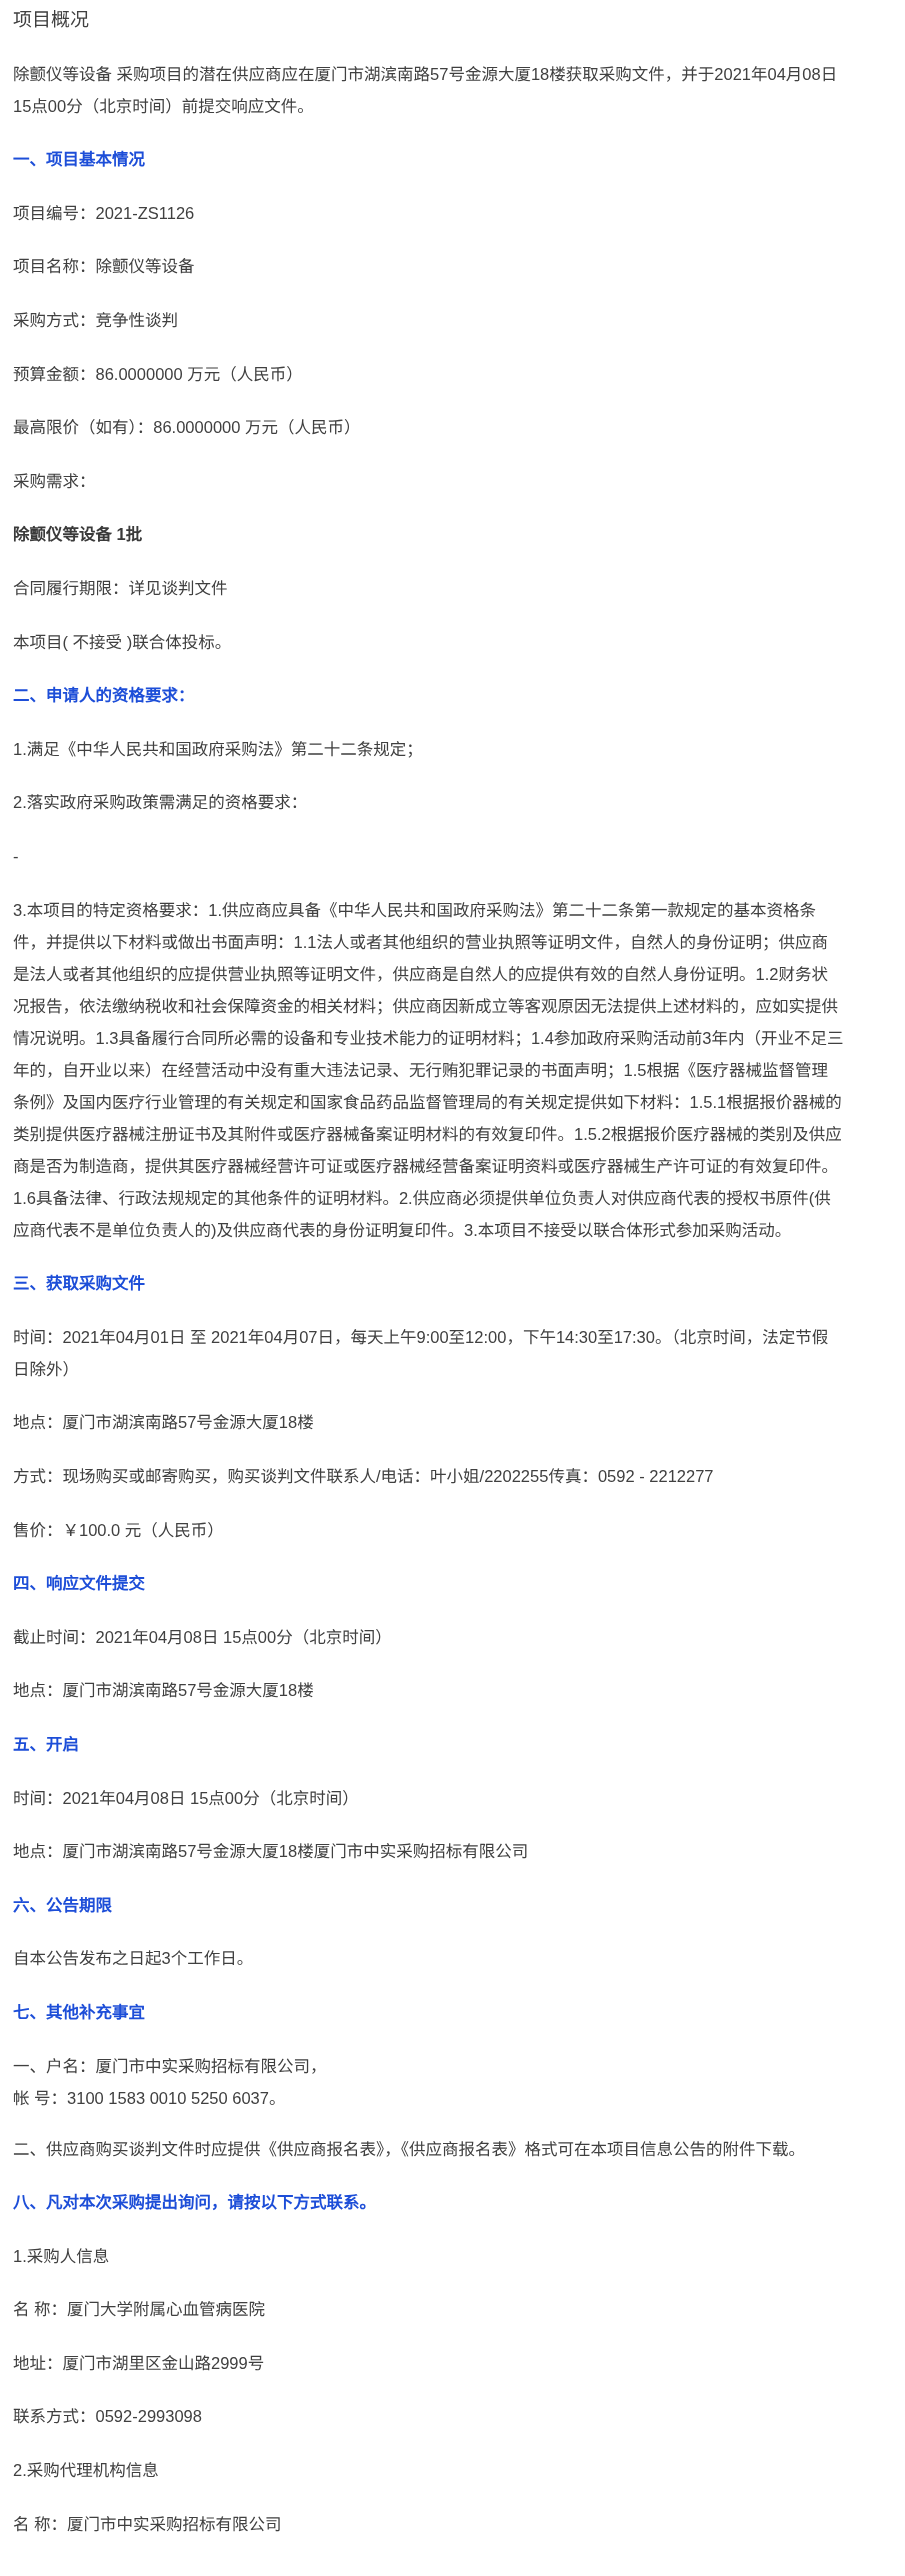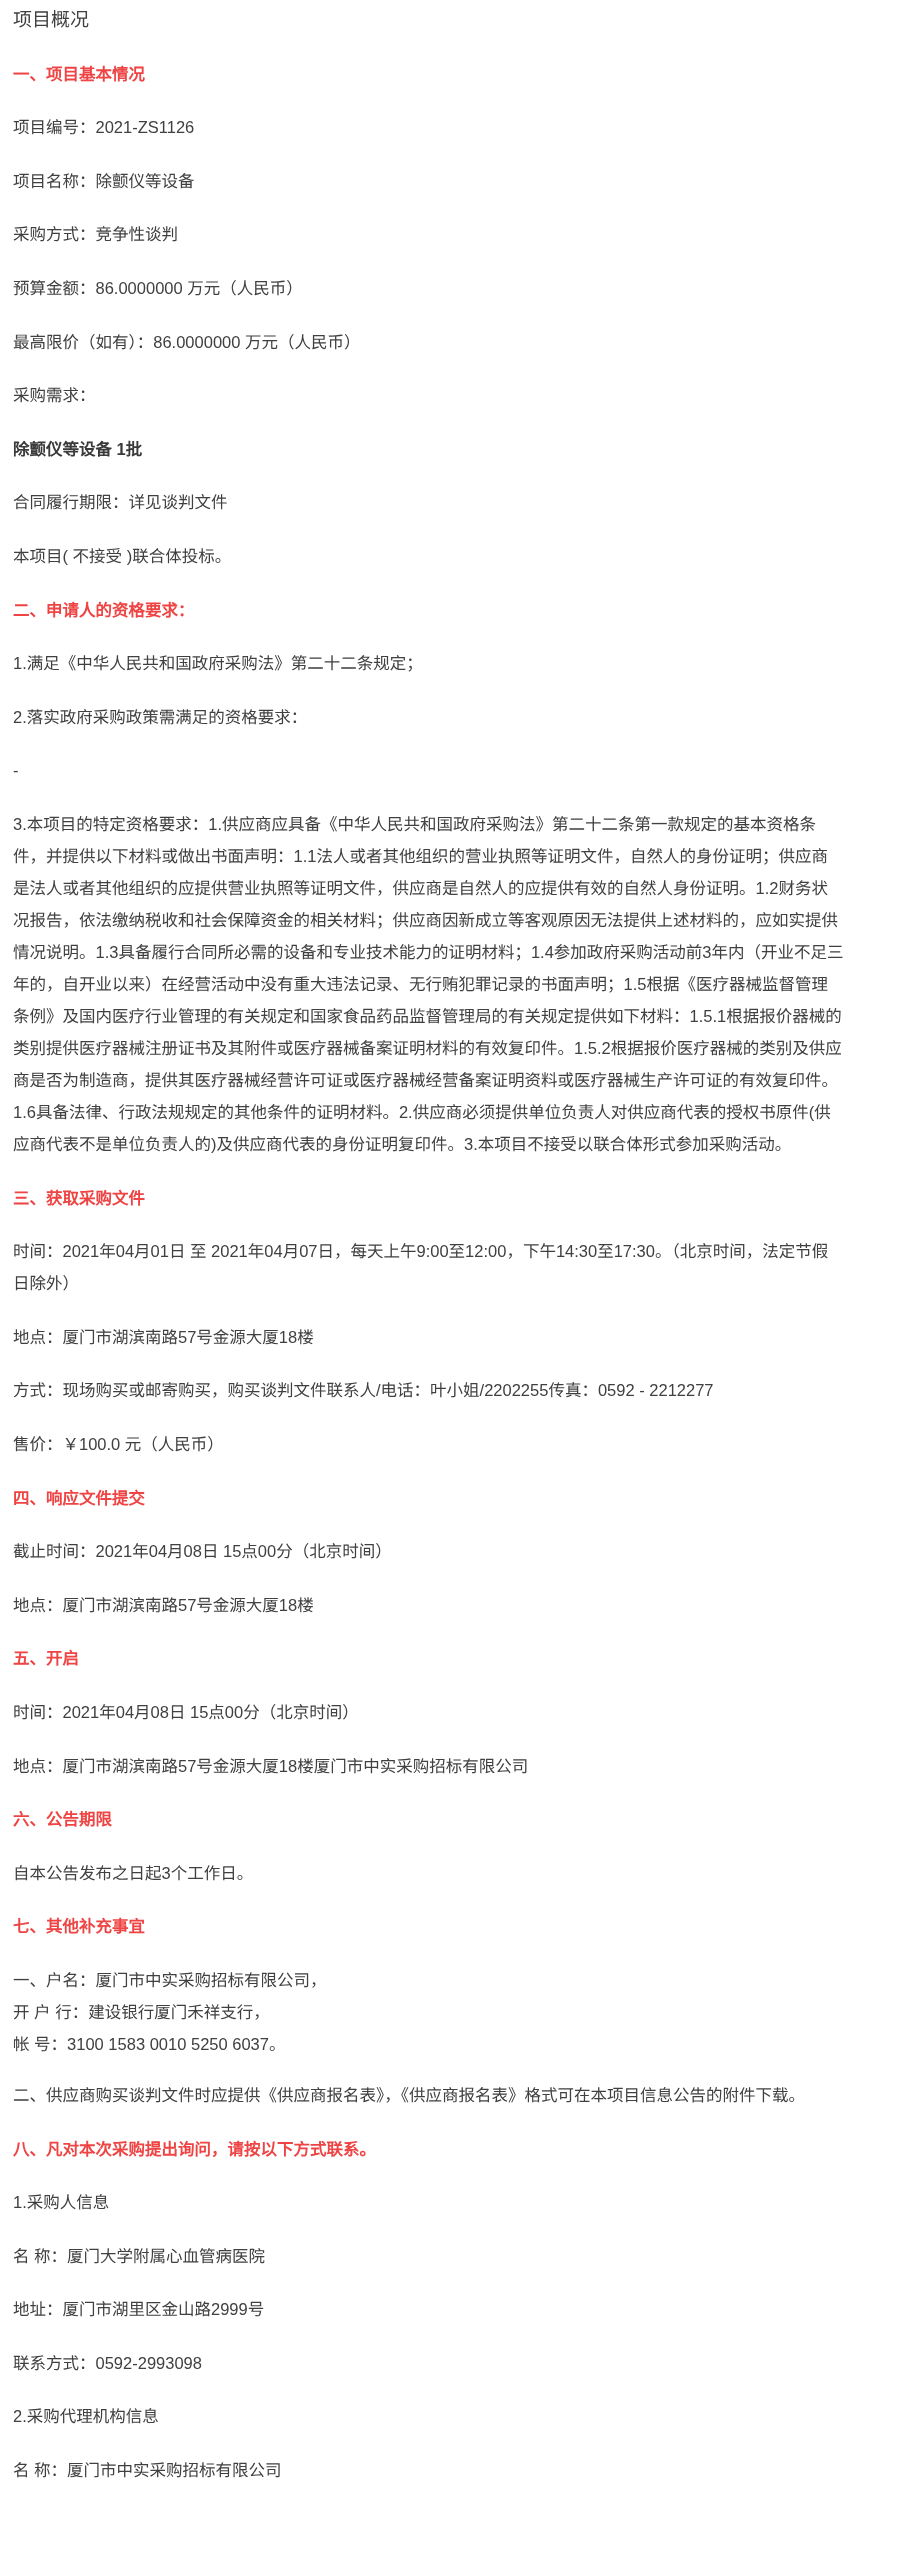--- a/index.html
+++ b/index.html
@@ -27,39 +27,40 @@
   }
   .blk {
     font-size: 16.5px;
     line-height: 32px;
     margin: 0 0 21.6px 0;
     white-space: pre-wrap;
     word-break: break-all;
   }
   .blk.heading {
     font-weight: bold;
-    color: #ef4444;
+    color: #1d4ed8;
   }
   .blk.bold-p {
     font-weight: bold;
     color: #3a3a3a;
   }
   .group {
     margin: 0 0 19px 0;
   }
   .group .blk {
     margin: 0;
   }
 </style>
 </head>
 <body>
 
 <div class="doc">
   <h1 class="doc-title">项目概况</h1>
   <div id="doc-body">
+      <p class="blk">除颤仪等设备 采购项目的潜在供应商应在厦门市湖滨南路57号金源大厦18楼获取采购文件，并于2021年04月08日 15点00分（北京时间）前提交响应文件。</p>
       <p class="blk heading">一、项目基本情况</p>
       <p class="blk">项目编号：2021-ZS1126</p>
       <p class="blk">项目名称：除颤仪等设备</p>
       <p class="blk">采购方式：竞争性谈判</p>
       <p class="blk">预算金额：86.0000000 万元（人民币）</p>
       <p class="blk">最高限价（如有）：86.0000000 万元（人民币）</p>
       <p class="blk">采购需求：</p>
       <p class="blk bold-p">除颤仪等设备 1批</p>
       <p class="blk">合同履行期限：详见谈判文件</p>
       <p class="blk">本项目( 不接受 )联合体投标。</p>
@@ -77,21 +78,20 @@
       <p class="blk">截止时间：2021年04月08日 15点00分（北京时间）</p>
       <p class="blk">地点：厦门市湖滨南路57号金源大厦18楼</p>
       <p class="blk heading">五、开启</p>
       <p class="blk">时间：2021年04月08日 15点00分（北京时间）</p>
       <p class="blk">地点：厦门市湖滨南路57号金源大厦18楼厦门市中实采购招标有限公司</p>
       <p class="blk heading">六、公告期限</p>
       <p class="blk">自本公告发布之日起3个工作日。</p>
       <p class="blk heading">七、其他补充事宜</p>
       <div class="group">
         <p class="blk">一、户名：厦门市中实采购招标有限公司，</p>
-        <p class="blk">开 户 行：建设银行厦门禾祥支行，</p>
         <p class="blk">帐 号：3100 1583 0010 5250 6037。</p>
       </div>
       <p class="blk">二、供应商购买谈判文件时应提供《供应商报名表》，《供应商报名表》格式可在本项目信息公告的附件下载。</p>
       <p class="blk heading">八、凡对本次采购提出询问，请按以下方式联系。</p>
       <p class="blk">1.采购人信息</p>
       <p class="blk">名 称：厦门大学附属心血管病医院</p>
       <p class="blk">地址：厦门市湖里区金山路2999号</p>
       <p class="blk">联系方式：0592-2993098</p>
       <p class="blk">2.采购代理机构信息</p>
       <p class="blk">名 称：厦门市中实采购招标有限公司</p>

